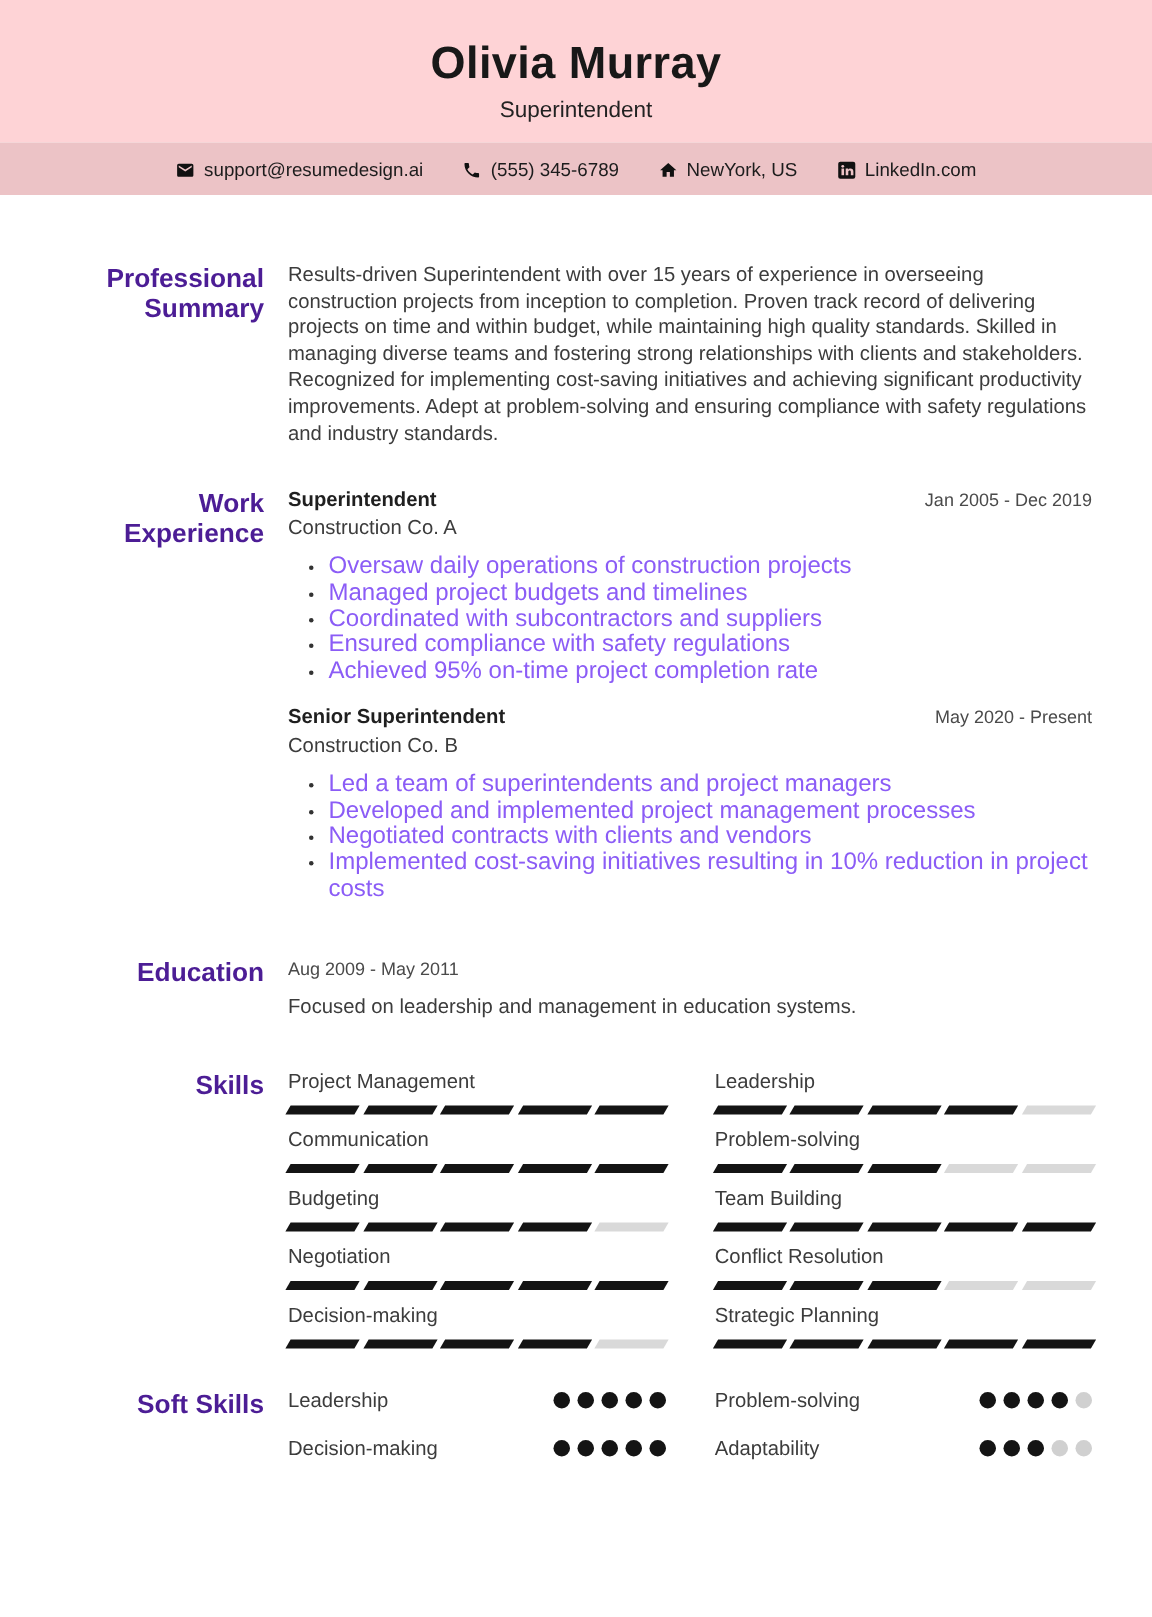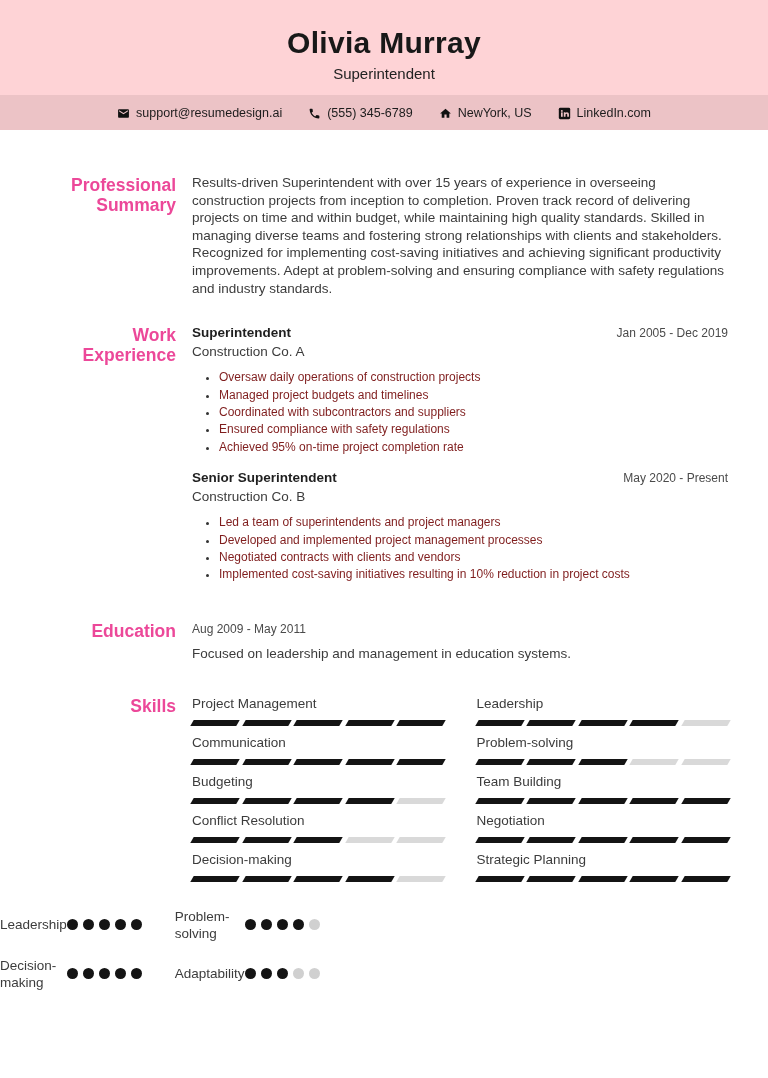--- a/index.html
+++ b/index.html
@@ -21,38 +21,38 @@
   .contact-bar {
     height:35px; background:var(--contact-bg,#ecc3c6);
     display:flex; align-items:center; justify-content:center; gap:26px;
   }
   .contact-item { display:flex; align-items:flex-end; gap:6px; font-size:12.5px; color:#1c1c1c; cursor:pointer; }
   .contact-item svg { width:13px; height:13px; fill:#111111; display:block; }
   
   main { padding:44px 40px 0 0; }
   section { display:grid; grid-template-columns:176px 1fr; column-gap:16px; }
   .sec-heading {
-    font-size:17.5px; font-weight:700; color:#ec4899; text-align:right;
+    font-size:17.5px; font-weight:700; color:#4c1d95; text-align:right;
     line-height:20px; max-width:132px; margin-left:auto; padding-top:1px;
   }
   .sec-summary { margin-bottom:27px; }
   .sec-experience { margin-bottom:36px; }
   .sec-education { margin-bottom:33px; }
   .sec-skills { margin-bottom:26px; }
   .sec-softskills { margin-bottom:31px; }
   .summary-text { font-size:13.5px; line-height:17.6px; color:#3c3c3c; }
   
   .job + .job { margin-top:13px; }
   .edu + .edu { margin-top:13px; }
   .entry-head { display:flex; justify-content:space-between; align-items:flex-start; }
   .entry-title { font-size:13.5px; font-weight:700; color:#1f1f1f; line-height:17px; }
   .entry-sub { font-size:13.5px; color:#3c3c3c; line-height:17px; margin-top:2px; }
   .entry-dates { font-size:12px; color:#4a4a4a; line-height:16px; white-space:nowrap; padding-top:1px; }
   ul.bullets { margin:9px 0 0 0; padding-left:27px; }
-  ul.bullets li { font-size:12px; line-height:17.4px; color:#7f1d1d; }
+  ul.bullets li { font-size:16px; line-height:17.4px; color:#8b5cf6; }
   ul.bullets li::marker { color:#333333; font-size:11px; }
   .edu-desc { font-size:13.5px; color:#3c3c3c; margin-top:8px; line-height:17px; }
   
   .skills-grid { display:grid; grid-template-columns:1fr 1fr; column-gap:33px; row-gap:8px; }
   .skill-name { font-size:13.5px; color:#3c3c3c; line-height:17px; }
   .skill-bar { display:flex; gap:6px; margin-top:8px; height:6px; }
   .seg { flex:1; background:var(--bar-empty,#d9d9d9); transform:skewX(-30deg); }
   .seg.fill { background:var(--bar-filled,#141414); }
   
   .soft-grid { display:grid; grid-template-columns:1fr 1fr; column-gap:33px; row-gap:15px; }
@@ -222,40 +222,40 @@
             <div class="skill-name">Team Building</div>
             <div class="skill-bar">
               <span class="seg fill"></span>
               <span class="seg fill"></span>
               <span class="seg fill"></span>
               <span class="seg fill"></span>
               <span class="seg fill"></span>
             </div>
           </div>
           <div class="skill">
+            <div class="skill-name">Negotiation</div>
+            <div class="skill-bar">
+              <span class="seg fill"></span>
+              <span class="seg fill"></span>
+              <span class="seg fill"></span>
+              <span class="seg fill"></span>
+              <span class="seg fill"></span>
+            </div>
+          </div>
+          <div class="skill">
             <div class="skill-name">Conflict Resolution</div>
             <div class="skill-bar">
               <span class="seg fill"></span>
               <span class="seg fill"></span>
               <span class="seg fill"></span>
               <span class="seg"></span>
               <span class="seg"></span>
             </div>
           </div>
           <div class="skill">
-            <div class="skill-name">Negotiation</div>
-            <div class="skill-bar">
-              <span class="seg fill"></span>
-              <span class="seg fill"></span>
-              <span class="seg fill"></span>
-              <span class="seg fill"></span>
-              <span class="seg fill"></span>
-            </div>
-          </div>
-          <div class="skill">
             <div class="skill-name">Decision-making</div>
             <div class="skill-bar">
               <span class="seg fill"></span>
               <span class="seg fill"></span>
               <span class="seg fill"></span>
               <span class="seg fill"></span>
               <span class="seg"></span>
             </div>
           </div>
           <div class="skill">
@@ -265,20 +265,21 @@
               <span class="seg fill"></span>
               <span class="seg fill"></span>
               <span class="seg fill"></span>
               <span class="seg fill"></span>
             </div>
           </div>
         </div>
     </section>
 
     <section class="sec-softskills">
+      <h2 class="sec-heading">Soft Skills</h2>
       <div class="soft-grid">
           <div class="soft-item">
             <div class="skill-name">Leadership</div>
             <div class="dots">
               <span class="dot fill"></span>
               <span class="dot fill"></span>
               <span class="dot fill"></span>
               <span class="dot fill"></span>
               <span class="dot fill"></span>
             </div>

